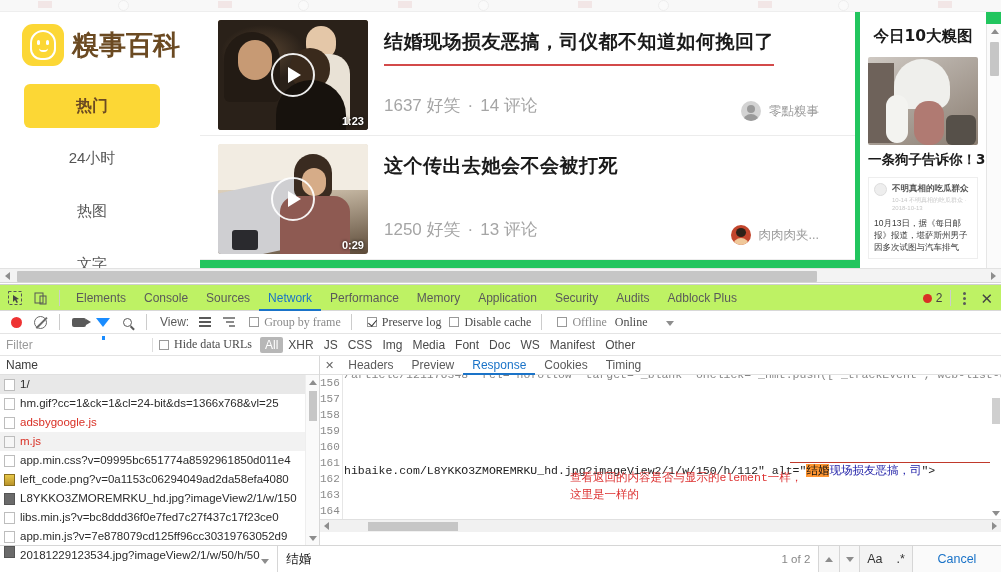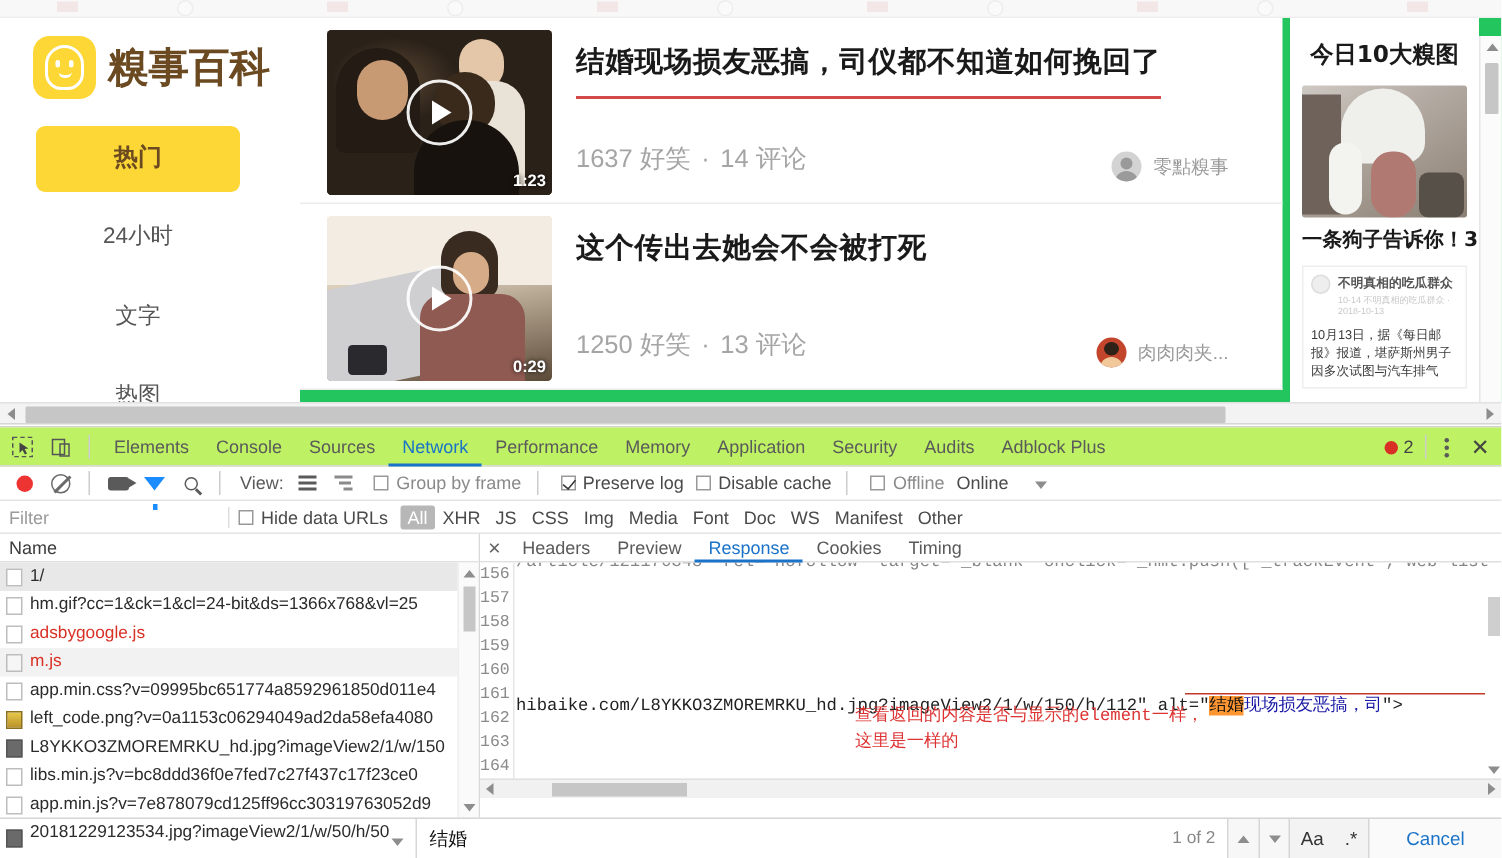--- a/index.html
+++ b/index.html
@@ -248,21 +248,21 @@
   .wfall-ico span { display:block;height:2px;background:#8a8a8a;}
   .cb {
     width:10px;height:10px;border:1px solid #999;background:#fff;display:inline-block;vertical-align:-1px;
     position:relative; flex:none;
   }
   .cb.on { }
   .cb.on:after{
     content:''; position:absolute;left:2px;top:0px;width:4px;height:7px;
     border:solid #333; border-width:0 1.6px 1.6px 0; transform:rotate(40deg);
   }
-  .cbwrap { display:flex;align-items:center;gap:5px; margin-left: 8px; font-size:12px;color:#4a4a4a; }
+  .cbwrap { display:flex;align-items:center;gap:5px; margin-left: 8px; font-size:12px;color:#4a4a4a;font-family:Liberation Serif, serif; }
 
   #dt-filterbar {
     height: 22px; display:flex; align-items:center; border-bottom:1px solid #e4e4e4;
     background:#fff;
   }
   #filter-input {
     width: 150px; height: 22px; border:none; outline:none; padding-left: 6px;
     font-size: 12px; color:#777; font-family:inherit; background:transparent;
   }
   #filter-input::placeholder { color:#9a9a9a; }
@@ -340,21 +340,21 @@
   #code-vscroll .thumbv { position:absolute;left:2px;top:4px;width:8px;height:26px;background:#cfcfcf;}
   #code-vscroll .arrow-dn{position:absolute;left:0;bottom:0;width:11px;height:11px;display:flex;align-items:center;justify-content:center;}
 
   
   #findbar {
     position:absolute; left:0; bottom:0; width:1001px; height: 27px;
     border-top:1px solid #d6d6d6; background:#f3f3f3; display:flex; align-items:center;
   }
   #fb-left { width: 300px; height:27px; position:relative; border-right:1px solid #d6d6d6; background:#fff;}
   #fb-lastrow {
-    height:19px; line-height:19px; display:flex;align-items:flex-end;gap:5px;padding-left:4px;font-size:11.5px;color:#2b2b2b;
+    height:19px; line-height:19px; display:flex;align-items:flex-start;gap:5px;padding-left:4px;font-size:11.5px;color:#2b2b2b;
   }
   #fb-dropdown { position:absolute; right: 8px; top: 7px; }
   #find-field {
     flex:1; height: 27px; display:flex; align-items:center; background:#fff; border-right:1px solid #d6d6d6;
     position:relative;
   }
   #find-input {
     border:none;outline:none;background:transparent; font-size:12.5px;color:#111;
     padding-left:8px; width: 540px; font-family:inherit;
   }
@@ -393,22 +393,22 @@
           <div class="blob"></div>
             <div class="eye l"></div>
             <div class="eye r"></div>
             <div class="mouth"></div>
         </div>
         <div class="brandtext">糗事百科</div>
       </div>
       <div id="nav-items">
         <div class="nav-item active">热门</div>
         <div class="nav-item">24小时</div>
+        <div class="nav-item">热图</div>
         <div class="nav-item">文字</div>
-        <div class="nav-item">热图</div>
       </div>
     </div>
 
     <div id="feed">
 
       <div class="feed-card">
         <div class="thumb t1">
           <div class="img"></div>
           <div class="f1"></div>
             <div class="f2"></div>

